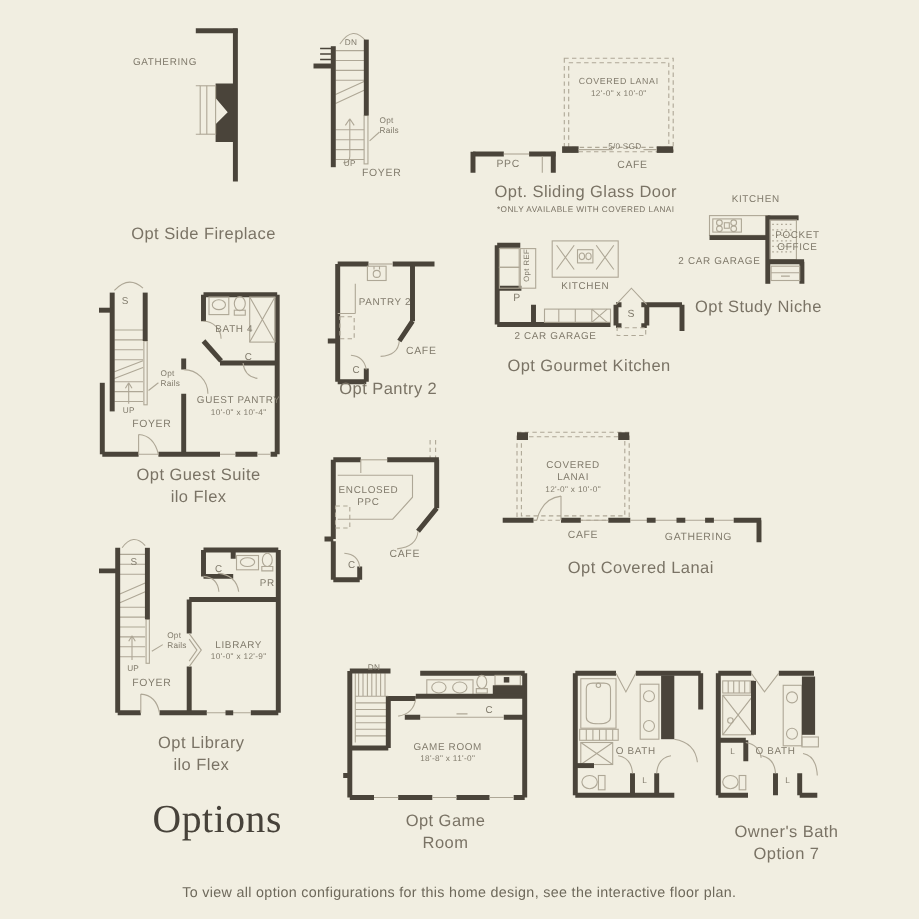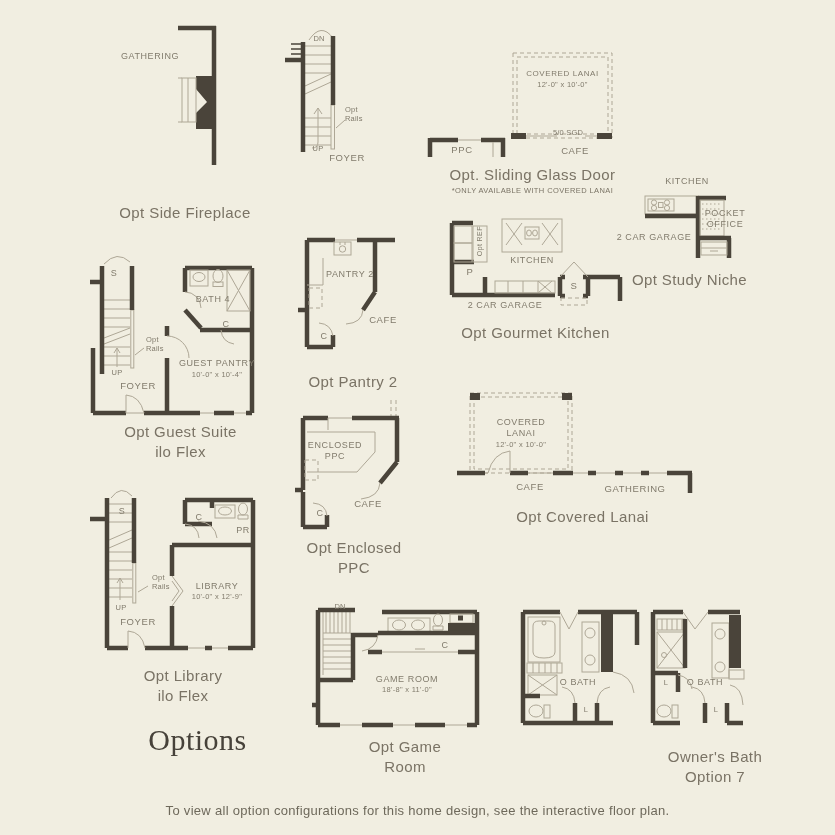--- a/index.html
+++ b/index.html
@@ -7,21 +7,21 @@
        font-family:"Liberation Sans",sans-serif}
   .plan{position:absolute}
   .plan svg{position:absolute;left:0;top:0;overflow:visible}
   .lbl{position:absolute;color:#817b6c;font-size:9px;letter-spacing:.6px;text-align:center;line-height:1.2;white-space:normal}
   .sm{font-size:7.5px;letter-spacing:.2px;line-height:1.15}
   .dim{font-size:7.5px;letter-spacing:.3px}
   .big{font-size:9.5px}
   .vert{transform:rotate(-90deg);transform-origin:center;font-size:7px;letter-spacing:.4px}
   .cap{position:absolute;color:#7a7365;font-size:15px;letter-spacing:.4px;text-align:center;line-height:1.35}
   .note{position:absolute;color:#7a7365;font-size:7.5px;letter-spacing:.4px;text-align:center}
-  .title{position:absolute;font-family:"Liberation Serif",serif;color:#47423a;font-size:30px;text-align:center;letter-spacing:.5px}
+  .title{position:absolute;font-family:"Liberation Serif",serif;color:#47423a;font-size:36px;text-align:center;letter-spacing:.5px}
   .footer{position:absolute;color:#6e695b;font-size:13px;letter-spacing:.3px;text-align:center;width:100%}
   svg .w{stroke:#4a443a;stroke-width:4.5;fill:none}
   svg .wt{stroke:#4a443a;stroke-width:1.4;fill:none}
   svg .f{stroke:#aea796;stroke-width:1;fill:none}
   svg .fd{fill:#4a443a;stroke:none}
   svg .fdash{stroke:#aea796;stroke-width:1;fill:none;stroke-dasharray:4 3}
   svg .fdot{stroke:#aea796;stroke-width:1;fill:none;stroke-dasharray:1.5 2.5}
 </style>
 </head>
 <body>
@@ -152,21 +152,21 @@
     <path class="w" d="M77,12 V64 M77,64 L65,82"></path>
     <path class="f" d="M65,82 Q64,95 48,96"></path>
     <path class="w" d="M9,12 V119 M0,82 H9 M9,119 H35 M35,107 V119"></path>
     <path class="f" d="M9,57 H25 M25,30 V57"></path>
     <rect class="fdash" x="11" y="60" width="13" height="20"></rect>
     <path class="f" d="M21,95 Q33,96 35,108"></path>
   </svg>
   <span class="lbl" style="left:17px;top:41px;width:70px">PANTRY 2</span>
   <span class="lbl big" style="left:60px;top:86px;width:50px">CAFE</span>
   <span class="lbl" style="left:19px;top:103px;width:14px">C</span>
-  <div class="cap" style="left:0;top:144px;width:110px">Opt Pantry 2</div>
+  <div class="cap" style="left:0;top:116px;width:110px">Opt Pantry 2</div>
 </div>
 
 <div class="plan" style="left:448px;top:215px;width:175px;height:135px">
   <svg width="175" height="105" viewBox="0 0 175 105">
     <path class="w" d="M4,8 H25 M4,8 V80 M4,47 H26 M4,80 H107 M37,62 V80"></path>
     <rect class="f" x="6" y="11" width="18" height="17"></rect>
     <rect class="f" x="6" y="28" width="18" height="19"></rect>
     <rect class="f" x="25" y="11" width="14" height="36"></rect>
     <rect class="f" x="47" y="66" width="60" height="12"></rect>
     <path class="f" d="M60,66 V78 M75,66 V78 M90,66 V78 M90,66 L104,78 M104,66 L90,78"></path>
@@ -197,21 +197,20 @@
     <path class="f" d="M33,18 V30"></path>
     <path class="f" d="M12,32 H80 V52 L62,72 H12"></path>
     <path class="w" d="M102,18 V62 M102,62 L85,83"></path>
     <path class="f" d="M85,83 Q84,97 66,99"></path>
     <path class="f" d="M18,103 Q31,104 32,116"></path>
     <rect class="fdash" x="10" y="60" width="13" height="20"></rect>
   </svg>
   <span class="lbl" style="left:8px;top:40px;width:64px">ENCLOSED PPC</span>
   <span class="lbl big" style="left:48px;top:98px;width:50px">CAFE</span>
   <span class="lbl" style="left:18px;top:108px;width:14px">C</span>
-  <div class="cap" style="left:0;top:138px;width:118px">Opt Enclosed PPC</div>
 </div>
 
 <div class="plan" style="left:455px;top:385px;width:255px;height:150px">
   <svg width="255" height="112" viewBox="0 0 255 112">
     <rect class="fdash" x="15" y="8" width="102" height="80"></rect>
     <rect class="fdash" x="19" y="12" width="94" height="72"></rect>
     <rect class="fd" x="15" y="8" width="10" height="7"></rect>
     <rect class="fd" x="107" y="8" width="10" height="7"></rect>
     <path class="w" d="M2,88 H30 M55,88 H73 M98,88 H118"></path>
     <path class="f" d="M55,88 V66 M33,88 Q38,68 55,66"></path>

